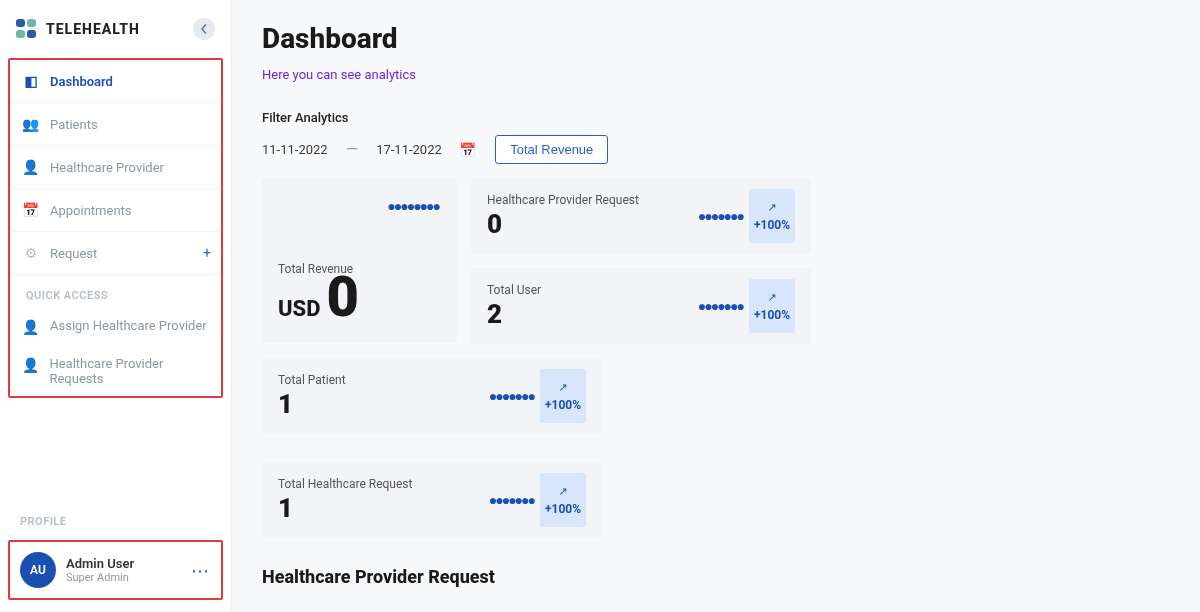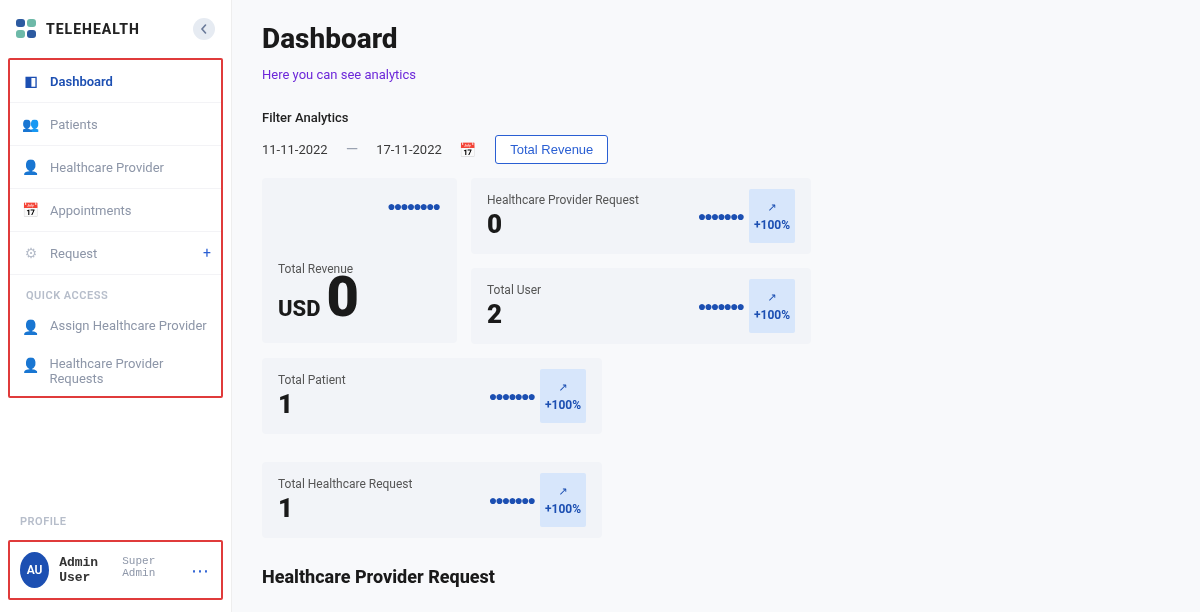--- a/index.html
+++ b/index.html
@@ -19,21 +19,21 @@
   .nav-item:last-child { border-bottom: none; }
   .nav-item.active { color: #1c4fb2; font-weight: 600; }
   .nav-icon { width: 18px; height: 18px; display: flex; align-items: center; justify-content: center; font-size: 14px; color: #b6bdca; }
   .nav-item.active .nav-icon { color: #1c4fb2; }
   .plus-add { position: absolute; right: 10px; font-size: 14px; color: #2a5fd3; }
   .section-label { font-size: 11px; letter-spacing: 0.5px; color: #b6bdca; padding: 14px 12px 6px 16px; font-weight: 600; }
   .qa-item { display: flex; align-items: flex-start; gap: 10px; padding: 10px 12px; font-size: 13px; color: #8d96a8; cursor: pointer; }
   .profile-section-label { font-size: 11px; letter-spacing: 0.5px; color: #b6bdca; padding: 4px 20px; font-weight: 600; margin-top: auto; }
   .profile-box { display: flex; align-items: center; gap: 10px; padding: 10px; margin-bottom: 12px; }
   .avatar { width: 36px; height: 36px; border-radius: 50%; background: #1c4fb2; color: #fff; display: flex; align-items: center; justify-content: center; font-size: 12px; font-weight: 600; }
-  .profile-text { display: flex; flex-direction: row; font-family: Liberation Mono, monospace; }
+  .profile-text { display: flex; flex-direction: column; }
   .profile-name { font-size: 13px; color: #333; font-weight: 600; }
   .profile-role { font-size: 11px; color: #8d96a8; }
   .profile-menu { margin-left: auto; color: #2a5fd3; font-size: 18px; letter-spacing: 2px; cursor: pointer; }
   
   .main { flex: 1; padding: 22px 30px; overflow-y: auto; }
   .page-title { font-size: 28px; font-weight: 800; color: #1a1a1a; }
   .page-subtitle { font-size: 13px; color: #6d28d9; margin-top: 12px; }
   .filter-label { font-size: 13px; color: #222; margin-top: 28px; font-weight: 500; }
   .filter-row { display: flex; align-items: center; gap: 18px; margin-top: 10px; }
   .date-val { font-size: 13px; color: #3a3a3a; }

